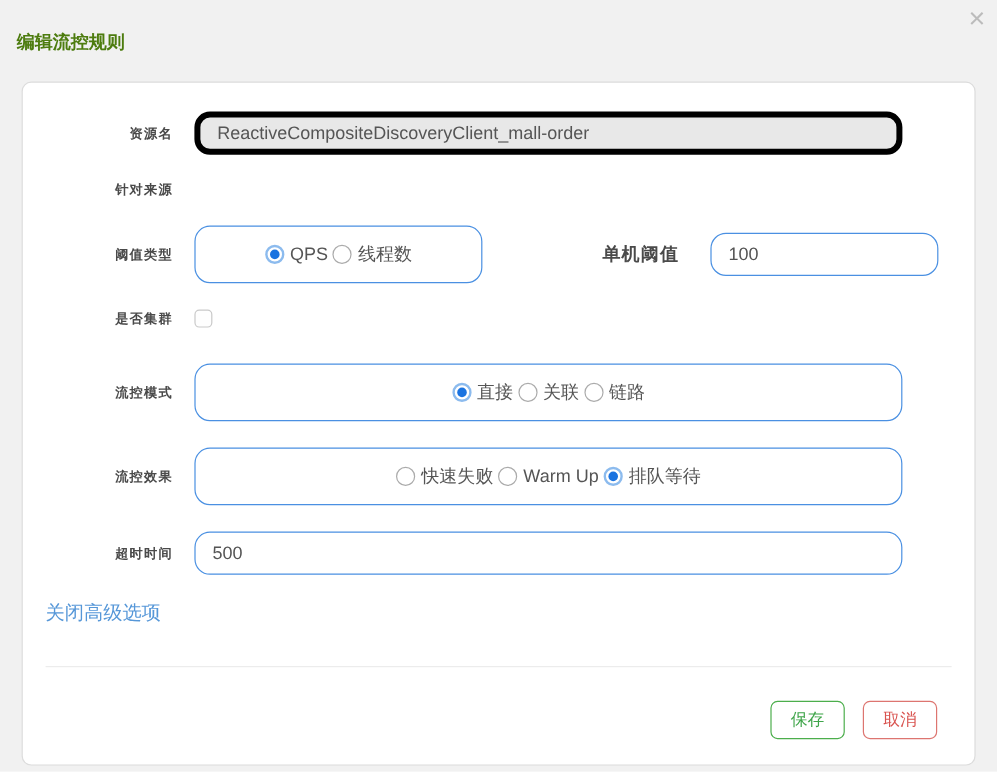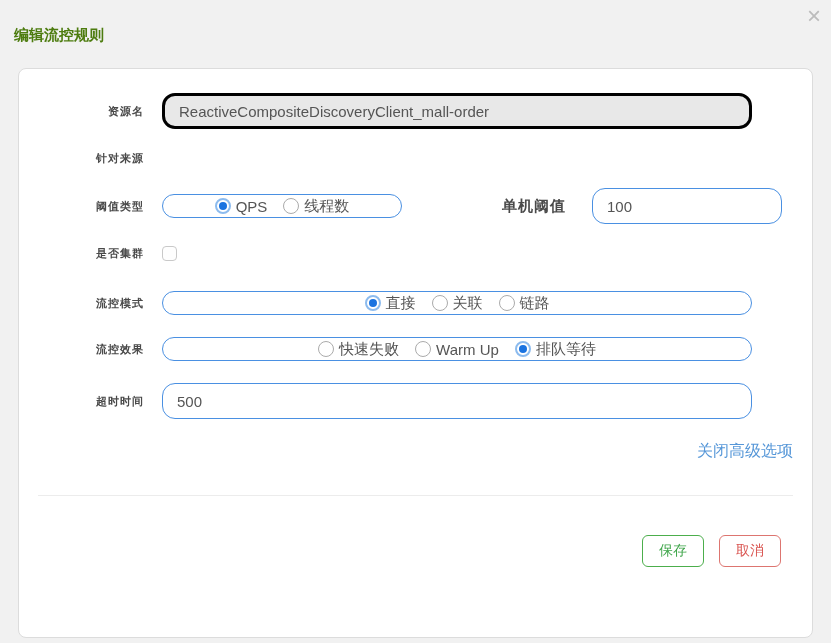--- a/index.html
+++ b/index.html
@@ -37,27 +37,27 @@
   .ctrl { margin-left:18px; }
   .text-input {
     width:590px; height:36px;
     border:1px solid #4a90e2; border-radius:13px;
     padding:0 14px;
     font-size:15px; color:#555;
     font-family:"Liberation Sans", sans-serif;
     outline:none; background:#fff;
   }
   .text-input.disabled {
-    background:#e8e8e8; border:3px solid #000000; color:#555;
+    background:#e8e8e8; border:5px solid #000000; color:#555;
   }
   .radio-box {
-    height:24px;
+    height:48px;
     border:1px solid #4a90e2; border-radius:13px;
     display:flex; align-items:center; justify-content:center;
-    gap:16px; background:#fff;
+    gap:4px; background:#fff;
   }
   .radio-box.small { width:240px; }
   .radio-box.wide  { width:590px; }
   .radio-option { display:flex; align-items:center; gap:5px; font-size:15px; color:#555; cursor:pointer; }
   .radio-circle {
     width:16px; height:16px; border-radius:50%;
     border:1px solid #ababab; background:#fff;
     position:relative; flex-shrink:0;
   }
   .radio-circle.checked { border:2px solid #8cbbee; }
@@ -72,31 +72,31 @@
     border:1px solid #c9c9c9; border-radius:4px;
     background:#fefefe; cursor:pointer;
   }
   .row-cluster { margin-top:6px; margin-bottom:30px; }
   .count-label {
     margin-left:100px; margin-right:12px;
     font-size:15px; font-weight:bold; color:#4a4a4a;
     letter-spacing:1px;
   }
   .count-input { width:190px; margin-left:14px; }
-  .advanced-row { text-align:right; margin-top:22px;font-family:Liberation Mono, monospace; }
+  .advanced-row { text-align:left; margin-top:22px;font-family:Liberation Mono, monospace; }
   .advanced-link {
     font-size:16px; color:#5697d8; text-decoration:none; cursor:pointer;
   }
   .divider {
     border:none; border-top:1px solid #ececec;
     margin-top:33px;
   }
   .footer {
     display:flex; justify-content:flex-end; gap:15px;
-    margin-top:39px; padding-right:12px;
+    margin-top:28px; padding-right:12px;
   }
   .btn {
     height:32px; padding:0 16px;
     font-size:14px; border-radius:6px;
     background:#fff; cursor:pointer;
     font-family:"Liberation Sans", sans-serif;
   }
   .btn-save { color:#3fa54a; border:1px solid #4cae4c; }
   .btn-cancel { color:#d9534f; border:1px solid #dd7570; }
 </style>

